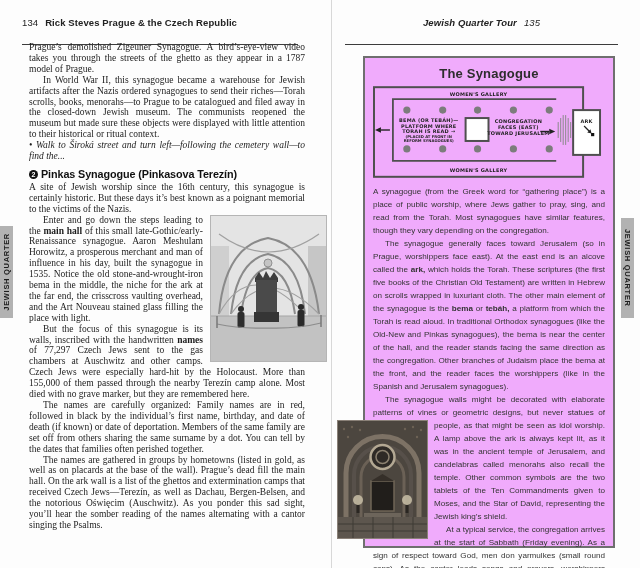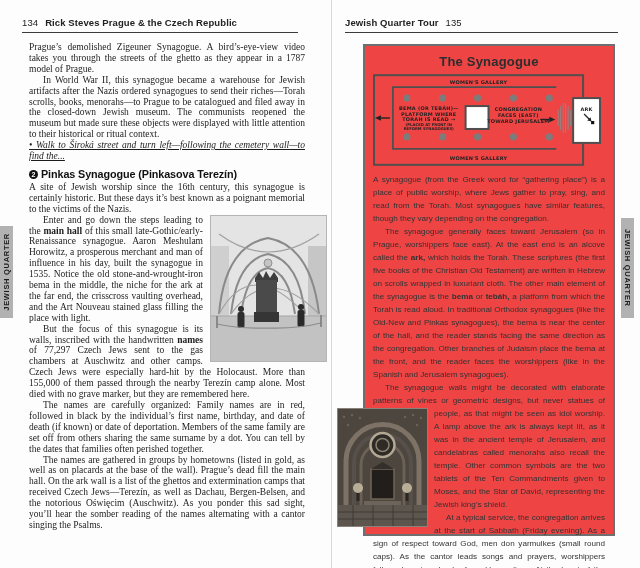--- a/index.html
+++ b/index.html
@@ -5,55 +5,55 @@
   html,body{margin:0;padding:0;}
   body{
     width:640px;height:568px;position:relative;overflow:hidden;
     background:#fdfdfd;font-family:"Liberation Serif",serif;color:#1c1c1c;
   }
   .spine{position:absolute;left:331px;top:0;width:1px;height:568px;background:#d8d8d8;}
 
   
   .hdr{position:absolute;top:17px;font-family:"Liberation Sans",sans-serif;
        font-size:9.5px;letter-spacing:0.1px;color:#222;
-       border-bottom:1.5px solid #3c3c3c;padding-bottom:4px;}
+       border-bottom:1.5px solid #3c3c3c;padding-bottom:16px;}
   .hdr-left{left:22px;width:276px;text-align:left;}
-  .hdr-right{left:345px;width:273px;text-align:left;}
+  .hdr-right{left:345px;width:273px;text-align:center;font-style:italic;}
   .hdr .pn{font-weight:400;}
   .hdr .ht{font-weight:700;}
   .hdr-left .pn{margin-right:7px;}
   .hdr-right .pn{margin-left:7px;}
 
   
   .tab{position:absolute;width:13px;background:#b2b2b2;display:flex;
        align-items:center;justify-content:center;}
   .tab span{font-family:"Liberation Sans",sans-serif;font-weight:700;font-size:7.5px;
        letter-spacing:0.7px;color:#1d1d1d;writing-mode:vertical-rl;white-space:nowrap;}
   .tab-left{left:0;top:226px;height:92px;}
   .tab-left span{transform:rotate(180deg);}
   .tab-right{left:621px;top:218px;height:100px;}
 
   
   .body-left{position:absolute;left:22px;top:42px;width:276px;
        font-size:9.5px;line-height:10.9px;text-align:justify;margin-left:7px;}
   .body-left p{margin:0;}
   .ind{text-indent:14px;}
-  .walk{font-style:italic;text-decoration:underline;}
+  .walk{font-style:italic;}
   .h{margin:7px 0 2px;font-family:"Liberation Sans",sans-serif;
      font-weight:700;font-size:10.8px;letter-spacing:-0.1px;text-align:left;color:#111;}
   .hn{display:inline-block;width:9px;height:9px;border-radius:50%;background:#111;
       color:#fff;font-size:7px;line-height:9px;text-align:center;
       font-family:"Liberation Sans",sans-serif;font-weight:700;margin-right:3px;vertical-align:1px;}
   .photo1{float:right;width:115px;height:145px;margin:1px -21px 4px 8px;
       background:#d6d6d6;outline:1px solid #b5b5b5;}
   .photo1 svg{display:block;}
 
   
-  .sbox{position:absolute;left:363px;top:44px;width:252px;height:492px;
-      box-sizing:border-box;border:2px solid #6f6f6f;background:#ef4444;
+  .sbox{position:absolute;left:363px;top:56px;width:252px;height:492px;
+      box-sizing:border-box;border:2px solid #6f6f6f;background:#f0abfc;
       padding:5px 8px 6px 8px;}
   .stitle{text-align:center;font-family:"Liberation Sans",sans-serif;font-weight:700;
       font-size:13px;letter-spacing:0.2px;color:#2d2d2d;margin:3px 0 5px;}
   .diagram{display:block;margin:0 auto 7px;}
   .dg-lab{font-family:"DejaVu Sans",sans-serif;font-weight:700;font-size:5px;
       letter-spacing:0.25px;fill:#222;}
   .dg-small{font-family:"DejaVu Sans",sans-serif;font-weight:700;font-size:3.8px;fill:#222;}
   .sbody{font-family:"Liberation Sans",sans-serif;font-size:8.1px;line-height:13px;
       text-align:justify;color:#333;}
   .sbody p{margin:0;}

